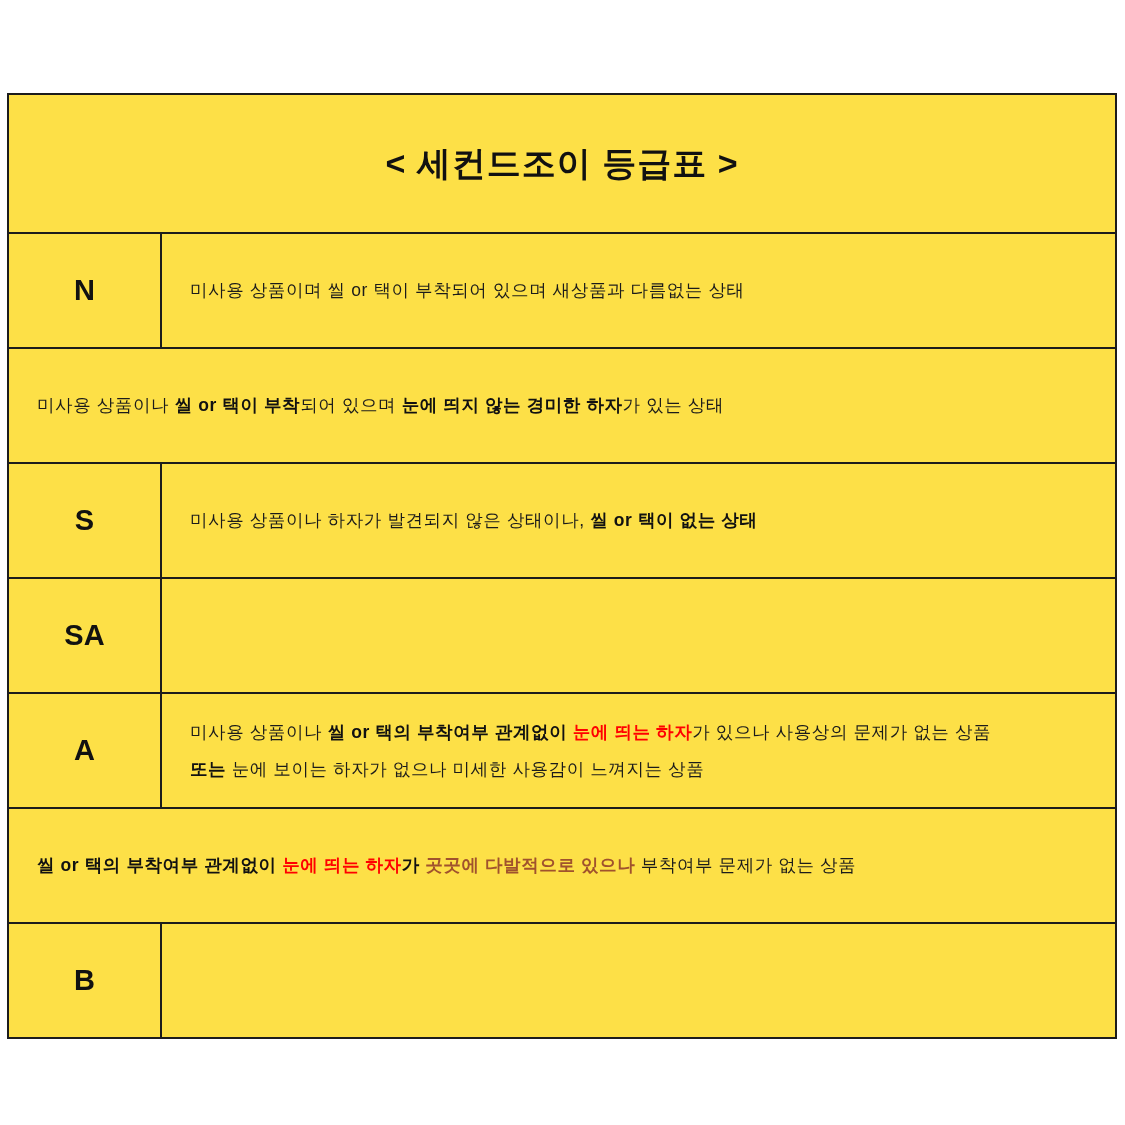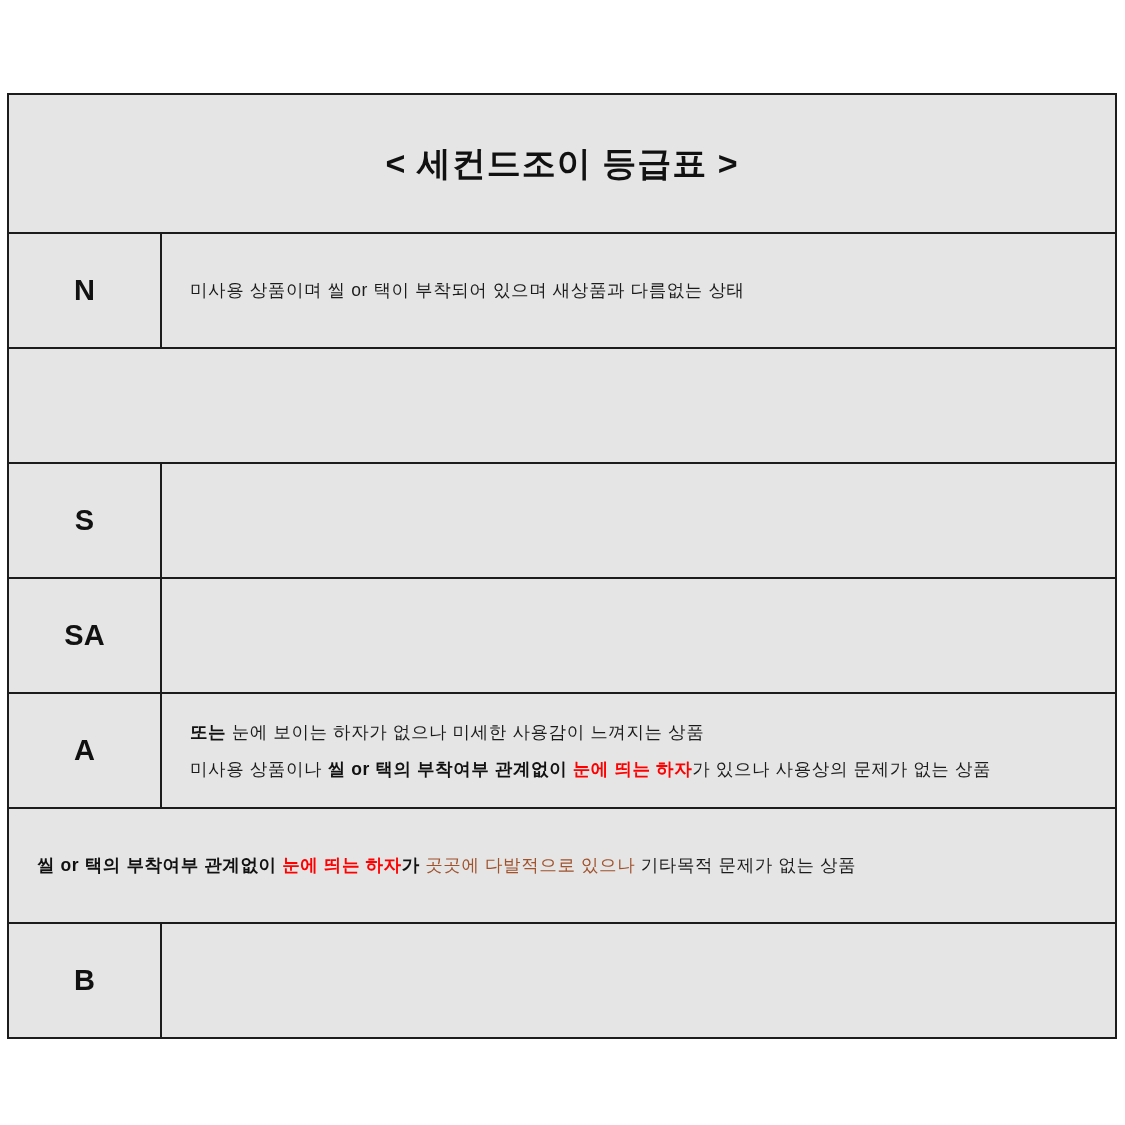--- a/index.html
+++ b/index.html
@@ -11,21 +11,21 @@
     font-family: "Liberation Sans", "DejaVu Sans", sans-serif;
     color: #1b1b1b;
   }
   .table-wrap {
     position: absolute;
     left: 7px;
     top: 93px;
     width: 1110px;
     border: 2px solid #1c1c1c;
     box-sizing: border-box;
-    background: #e5e5e5;
+    background: #fde047;
   }
   .title-row {
     height: 137px;
     display: flex;
     align-items: center;
     justify-content: center;
   }
   .title-text {
     font-size: 34px;
     font-weight: bold;
@@ -63,53 +63,59 @@
     letter-spacing: 0.6px;
     line-height: 1.3;
     white-space: nowrap;
   }
   .desc-line + .desc-line {
     margin-top: 14px;
   }
   .seg.regular { font-weight: normal; color: #1b1b1b; }
   .seg.bold { font-weight: bold; color: #111111; }
   .seg.bold-red { font-weight: bold; color: #ff0000; }
-  .seg.bold-brown { font-weight: normal; color: #a0522d; }
+  .seg.bold-brown { font-weight: bold; color: #a0522d; }
 </style>
 </head>
 <body>
 
 <div class="table-wrap">
   <div class="title-row">
     <span class="title-text">&lt; 세컨드조이 등급표 &gt;</span>
   </div>
   <div>
       <div class="row">
         <div class="grade">N</div>
         <div class="desc">
           <div class="desc-line"><span class="seg regular">미사용 상품이며 씰 or 택이 부착되어 있으며 새상품과 다름없는 상태</span></div>
         </div>
       </div>
       <div class="row">
+        <div class="desc">
+          <div class="desc-line"><span class="seg regular">미사용 상품이나 </span><span class="seg bold">씰 or 택이 부착</span><span class="seg regular">되어 있으며 </span><span class="seg bold">눈에 띄지 않는 경미한 하자</span><span class="seg regular">가 있는 상태</span></div>
+        </div>
       </div>
       <div class="row">
         <div class="grade">S</div>
+        <div class="desc">
+          <div class="desc-line"><span class="seg regular">미사용 상품이나 하자가 발견되지 않은 상태이나, </span><span class="seg bold">씰 or 택이 없는 상태</span></div>
+        </div>
       </div>
       <div class="row">
         <div class="grade">SA</div>
       </div>
       <div class="row">
         <div class="grade">A</div>
         <div class="desc">
+          <div class="desc-line"><span class="seg regular">미사용 상품이나 </span><span class="seg bold">씰 or 택의 부착여부 관계없이 </span><span class="seg bold-red">눈에 띄는 하자</span><span class="seg regular">가 있으나 사용상의 문제가 없는 상품</span></div>
           <div class="desc-line"><span class="seg bold">또는</span><span class="seg regular"> 눈에 보이는 하자가 없으나 미세한 사용감이 느껴지는 상품</span></div>
-          <div class="desc-line"><span class="seg regular">미사용 상품이나 </span><span class="seg bold">씰 or 택의 부착여부 관계없이 </span><span class="seg bold-red">눈에 띄는 하자</span><span class="seg regular">가 있으나 사용상의 문제가 없는 상품</span></div>
         </div>
       </div>
       <div class="row">
         <div class="desc">
-          <div class="desc-line"><span class="seg bold">씰 or 택의 부착여부 관계없이 </span><span class="seg bold-red">눈에 띄는 하자</span><span class="seg bold">가 </span><span class="seg bold-brown">곳곳에 다발적으로 있으나</span><span class="seg regular"> 기타목적 문제가 없는 상품</span></div>
+          <div class="desc-line"><span class="seg bold">씰 or 택의 부착여부 관계없이 </span><span class="seg bold-red">눈에 띄는 하자</span><span class="seg bold">가 </span><span class="seg bold-brown">곳곳에 다발적으로 있으나</span><span class="seg regular"> 부착여부 문제가 없는 상품</span></div>
         </div>
       </div>
       <div class="row">
         <div class="grade">B</div>
       </div>
     </div>
 </div>
 
 </body></html>

